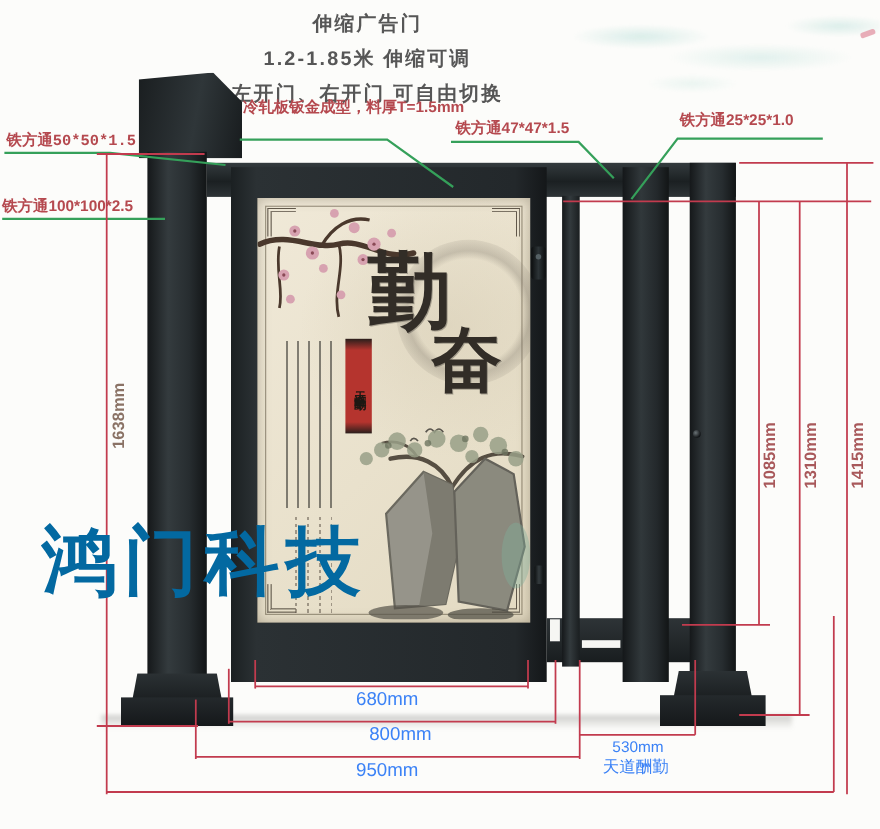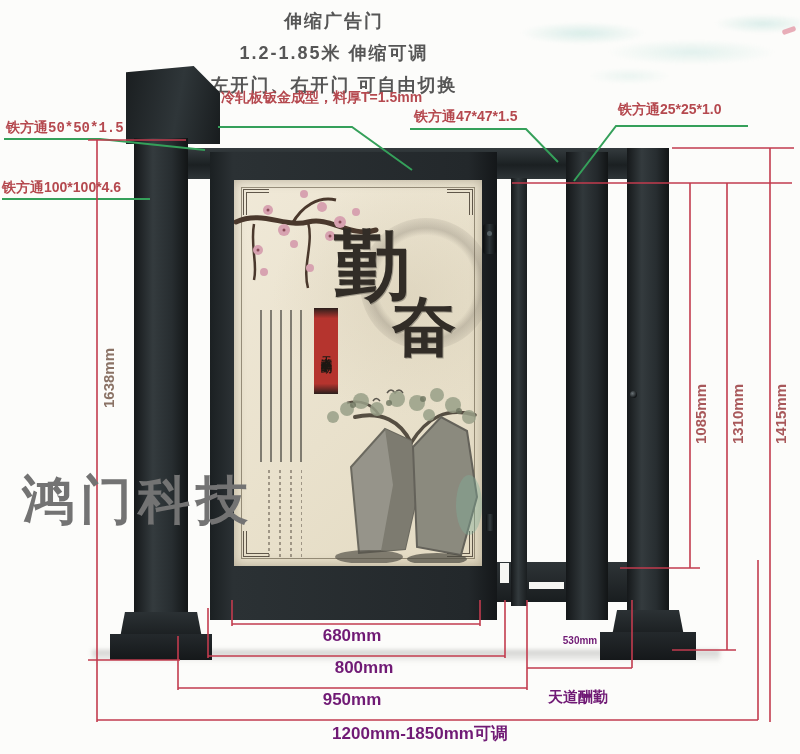--- a/index.html
+++ b/index.html
@@ -109,47 +109,47 @@
     -webkit-mask:repeating-linear-gradient(90deg,#000 0 2px,transparent 2px 10px);
             mask:repeating-linear-gradient(90deg,#000 0 2px,transparent 2px 10px);}
   #scripture-columns2{position:absolute; left:34px; top:290px; width:34px; height:90px;
     background:repeating-linear-gradient(180deg, rgba(70,60,50,.45) 0 3px, transparent 3px 6px);
     -webkit-mask:repeating-linear-gradient(90deg,#000 0 2px,transparent 2px 11px);
             mask:repeating-linear-gradient(90deg,#000 0 2px,transparent 2px 11px);}
 
   
   .vlabel{position:absolute; white-space:nowrap; font-weight:bold; font-size:15px;
     transform:translate(-50%,-50%) rotate(-90deg);}
-  .hlabel{position:absolute; white-space:nowrap; font-weight:bold; font-size:17px;
-    transform:translateX(-50%); color:#701a75;}
+  .hlabel{position:absolute; white-space:nowrap; font-weight:normal; font-size:17px;
+    transform:translateX(-50%); color:#3b82f6;}
   #dim-1638{left:108px; top:378px; color:#8a7265;}
   #dim-1085{left:700px; top:414px; color:#a8585a;}
   #dim-1310{left:737px; top:414px; color:#a8585a;}
   #dim-1415{left:780px; top:414px; color:#a8585a;}
   #dim-680 {left:352px; top:626px;}
   #dim-800 {left:364px; top:658px;}
   #dim-950 {left:352px; top:690px;}
   #dim-1200{left:420px; top:722px;}
-  #dim-530 {left:580px; top:635px; font-size:10px;}
+  #dim-530 {left:580px; top:671px; font-size:14px;}
   #dim-530-note{left:578px; top:688px; font-size:15px;}
 
   
   .callout{position:absolute; color:#b5494f; font-weight:bold; font-size:14px;
     white-space:nowrap; letter-spacing:0;}
   #callout-tube50 {left:6px;   top:119px;font-family:Liberation Mono, monospace;}
   #callout-tube100{left:2px;   top:179px;}
   #callout-cold   {left:221px; top:89px;}
   #callout-tube47 {left:414px; top:108px;}
   #callout-tube25 {left:618px; top:101px;}
 
   svg.overlay{position:absolute; left:0; top:0; pointer-events:none;}
 
   
-  #watermark{position:absolute; left:22px; top:466px; font-size:52px; font-weight:bold;
-    color:#737373; letter-spacing:6px; white-space:nowrap; z-index:40;
+  #watermark{position:absolute; left:38px; top:466px; font-size:68px; font-weight:bold;
+    color:#0369a1; letter-spacing:6px; white-space:nowrap; z-index:40;
     font-family:"Liberation Sans","DejaVu Sans",sans-serif;}
 </style>
 </head>
 <body>
 
 <div id="canvas">
 
   <div id="title1" class="title-line">伸缩广告门</div>
   <div id="title2" class="title-line">1.2-1.85米 伸缩可调</div>
   <div id="title3" class="title-line">左开门、右开门 可自由切换</div>
@@ -294,31 +294,30 @@
       <line x1="178" y1="688" x2="527" y2="688"></line>
       <line x1="97" y1="720" x2="758" y2="720"></line>
       <line x1="758" y1="560" x2="758" y2="720"></line>
 
       <line x1="527" y1="668" x2="632" y2="668"></line>
       <line x1="632" y1="600" x2="632" y2="668"></line>
     </g>
   </svg>
 
   <div id="callout-tube50" class="callout">铁方通50*50*1.5</div>
-  <div id="callout-tube100" class="callout">铁方通100*100*4.6</div>
+  <div id="callout-tube100" class="callout">铁方通100*100*2.5</div>
   <div id="callout-cold" class="callout">冷轧板钣金成型，料厚T=1.5mm</div>
   <div id="callout-tube47" class="callout">铁方通47*47*1.5</div>
   <div id="callout-tube25" class="callout">铁方通25*25*1.0</div>
 
   <div id="dim-1638" class="vlabel">1638mm</div>
   <div id="dim-1085" class="vlabel">1085mm</div>
   <div id="dim-1310" class="vlabel">1310mm</div>
   <div id="dim-1415" class="vlabel">1415mm</div>
   <div id="dim-680" class="hlabel">680mm</div>
   <div id="dim-800" class="hlabel">800mm</div>
   <div id="dim-950" class="hlabel">950mm</div>
-  <div id="dim-1200" class="hlabel">1200mm-1850mm可调</div>
   <div id="dim-530" class="hlabel">530mm</div>
   <div id="dim-530-note" class="hlabel">天道酬勤</div>
 
   <div id="watermark">鸿门科技</div>
 
 </div>
 
 </body></html>

